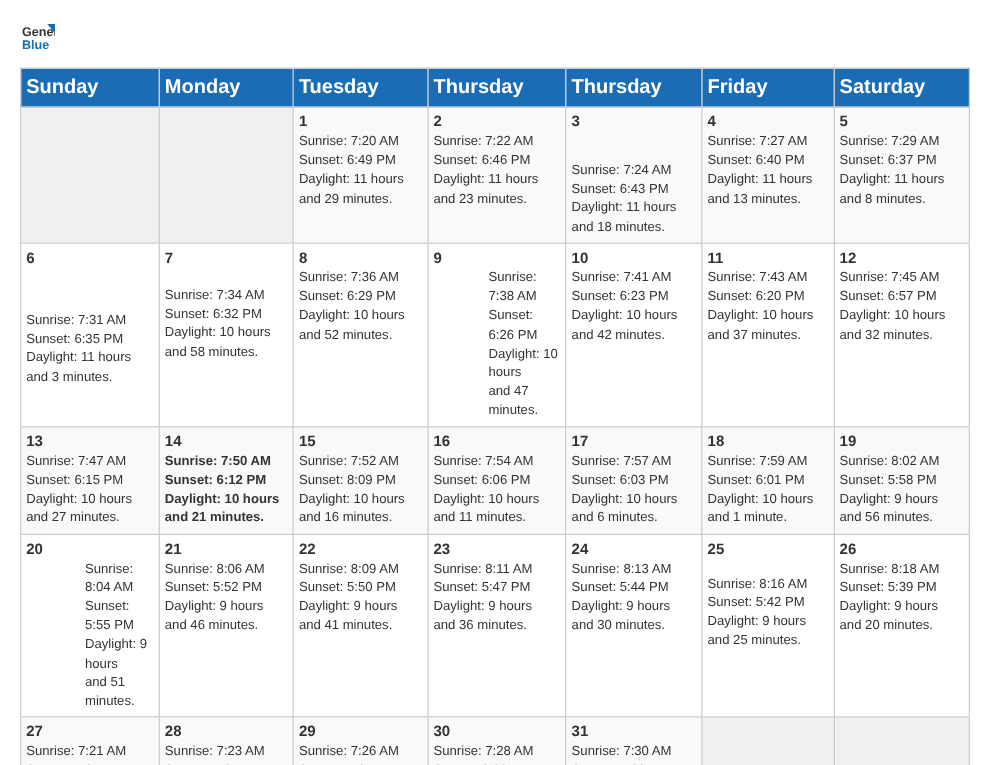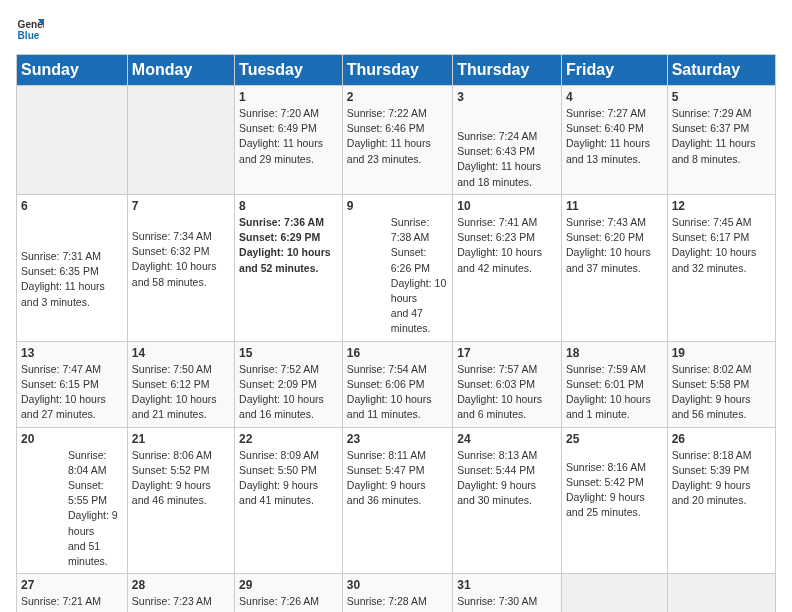--- a/index.html
+++ b/index.html
@@ -158,21 +158,21 @@
         </td>
         <td>
           <span class="day-num">7</span>
           <div class="day-info" style="white-space: pre-line; margin-top: 16px;">Sunrise: 7:34 AM
 Sunset: 6:32 PM
 Daylight: 10 hours
 and 58 minutes.</div>
         </td>
         <td>
           <span class="day-num">8</span>
-          <div class="day-info" style="white-space: pre-line; font-weight: bold;">Sunrise: 7:36 AM
+          <div class="day-info" style="white-space: pre-line;">Sunrise: 7:36 AM
 Sunset: 6:29 PM
 Daylight: 10 hours
 and 52 minutes.</div>
         </td>
         <td>
           <span class="day-num">9</span>
           <div class="day-info" style="white-space: pre-line; margin-left: 44px;">Sunrise: 7:38 AM
 Sunset: 6:26 PM
 Daylight: 10 hours
 and 47 minutes.</div>
@@ -187,44 +187,44 @@
         <td>
           <span class="day-num">11</span>
           <div class="day-info" style="white-space: pre-line;">Sunrise: 7:43 AM
 Sunset: 6:20 PM
 Daylight: 10 hours
 and 37 minutes.</div>
         </td>
         <td>
           <span class="day-num">12</span>
           <div class="day-info" style="white-space: pre-line;">Sunrise: 7:45 AM
-Sunset: 6:17 PM
+Sunset: 6:57 PM
 Daylight: 10 hours
 and 32 minutes.</div>
         </td>
       </tr>
       <tr>
         <td>
           <span class="day-num">13</span>
           <div class="day-info" style="white-space: pre-line;">Sunrise: 7:47 AM
 Sunset: 6:15 PM
 Daylight: 10 hours
 and 27 minutes.</div>
         </td>
         <td>
           <span class="day-num">14</span>
-          <div class="day-info" style="white-space: pre-line;">Sunrise: 7:50 AM
+          <div class="day-info" style="white-space: pre-line; font-weight: bold;">Sunrise: 7:50 AM
 Sunset: 6:12 PM
 Daylight: 10 hours
 and 21 minutes.</div>
         </td>
         <td>
           <span class="day-num">15</span>
           <div class="day-info" style="white-space: pre-line;">Sunrise: 7:52 AM
-Sunset: 2:09 PM
+Sunset: 8:09 PM
 Daylight: 10 hours
 and 16 minutes.</div>
         </td>
         <td>
           <span class="day-num">16</span>
           <div class="day-info" style="white-space: pre-line;">Sunrise: 7:54 AM
 Sunset: 6:06 PM
 Daylight: 10 hours
 and 11 minutes.</div>
         </td>

